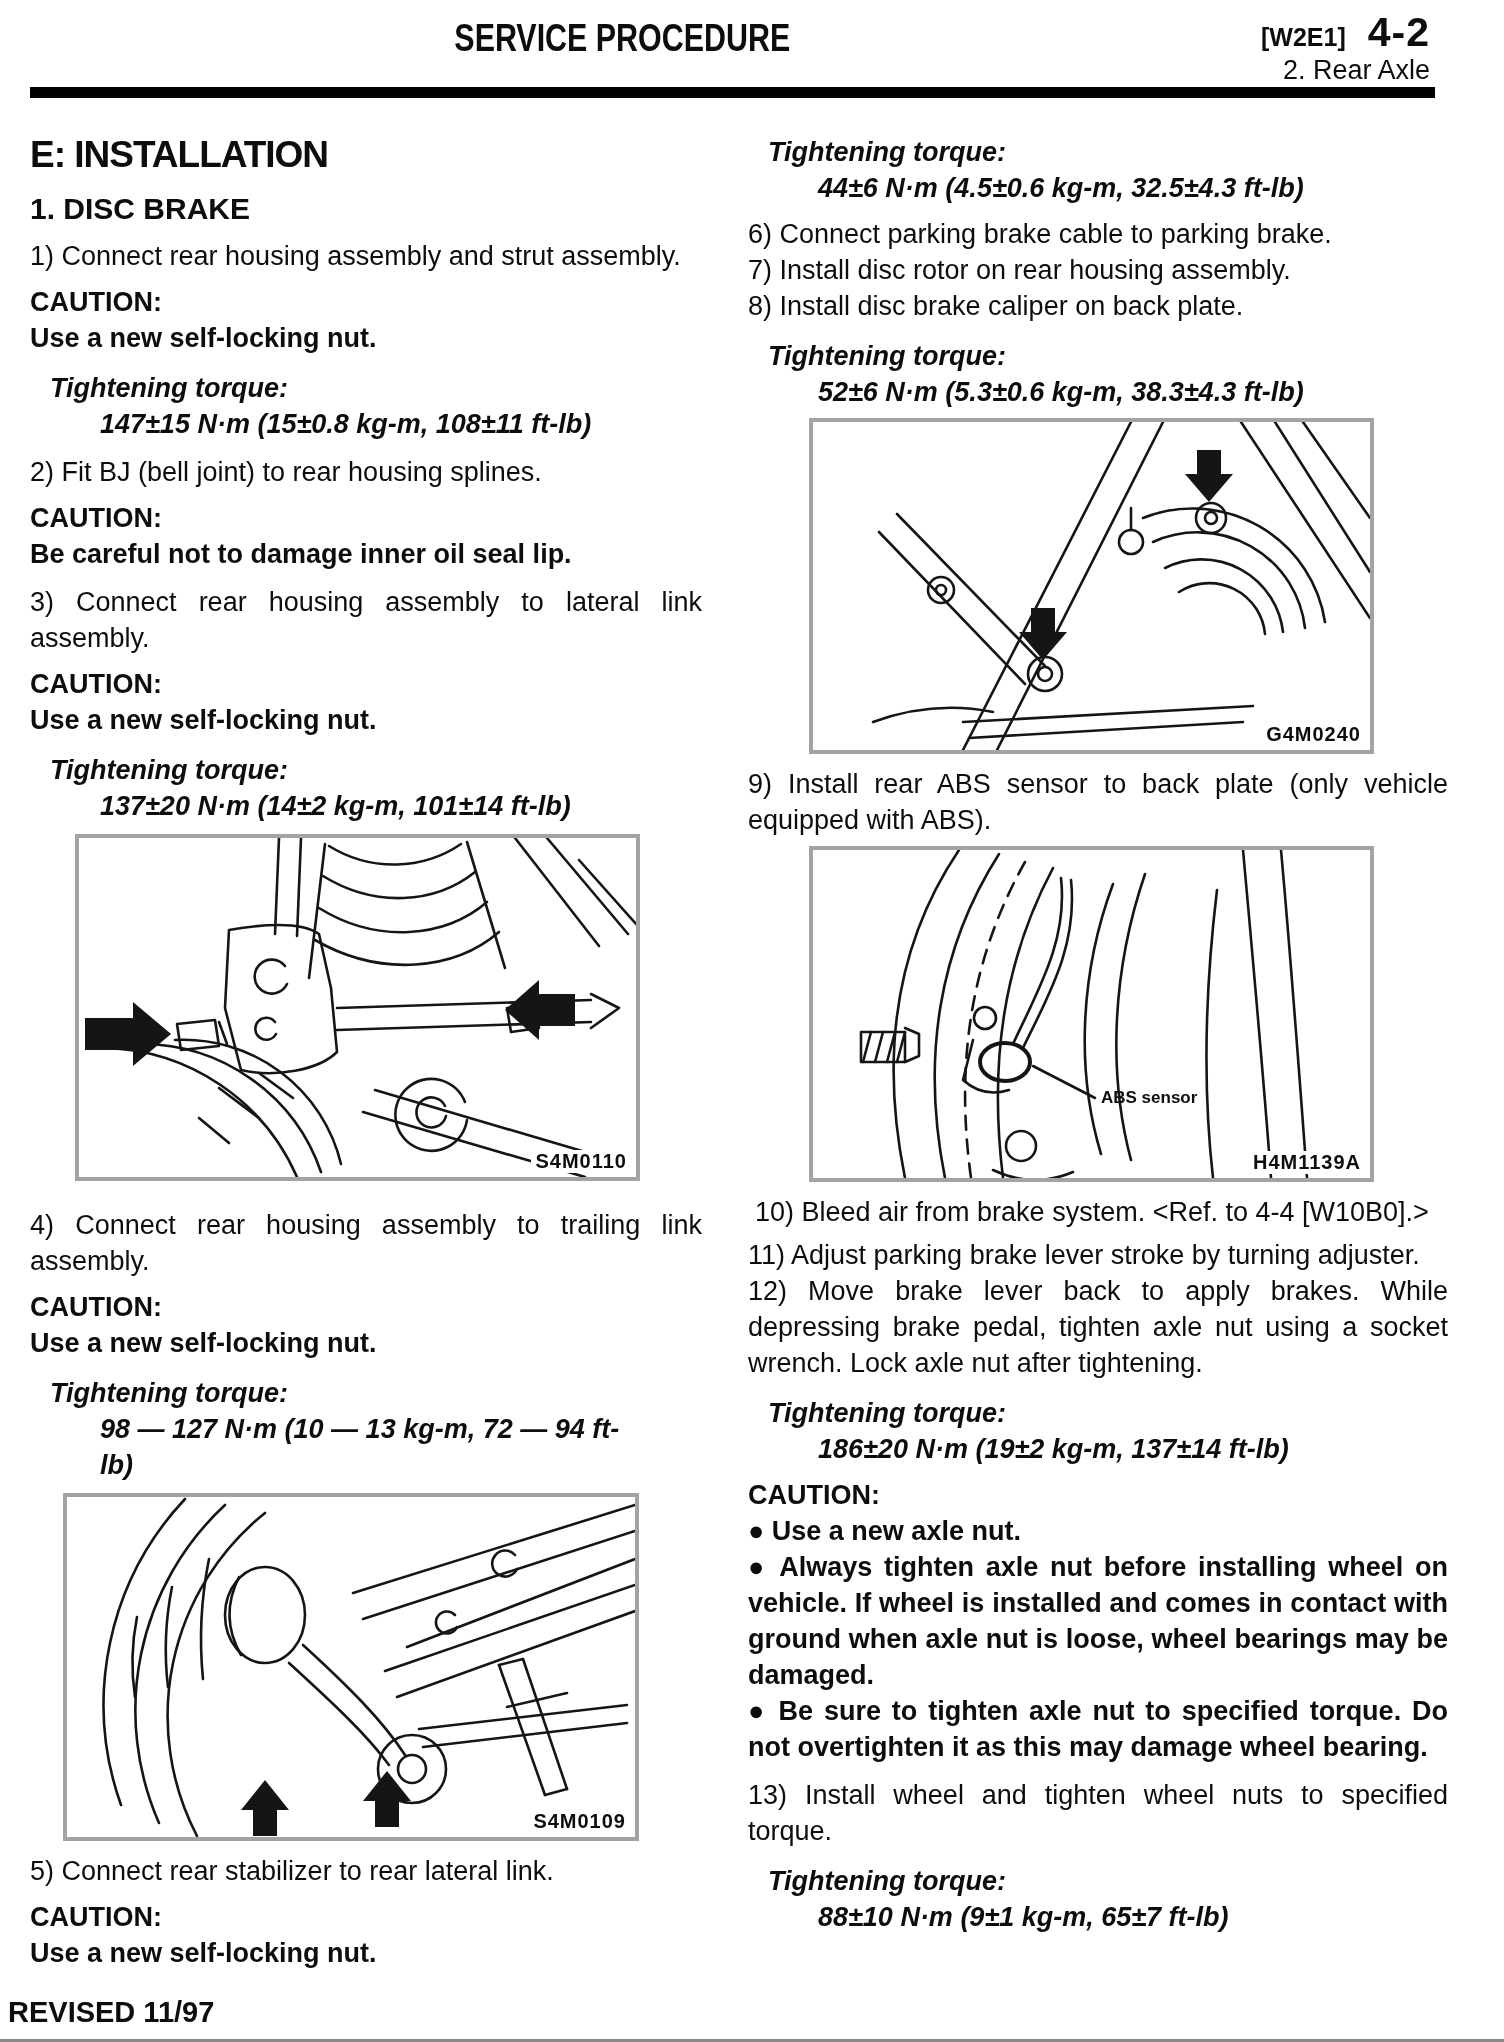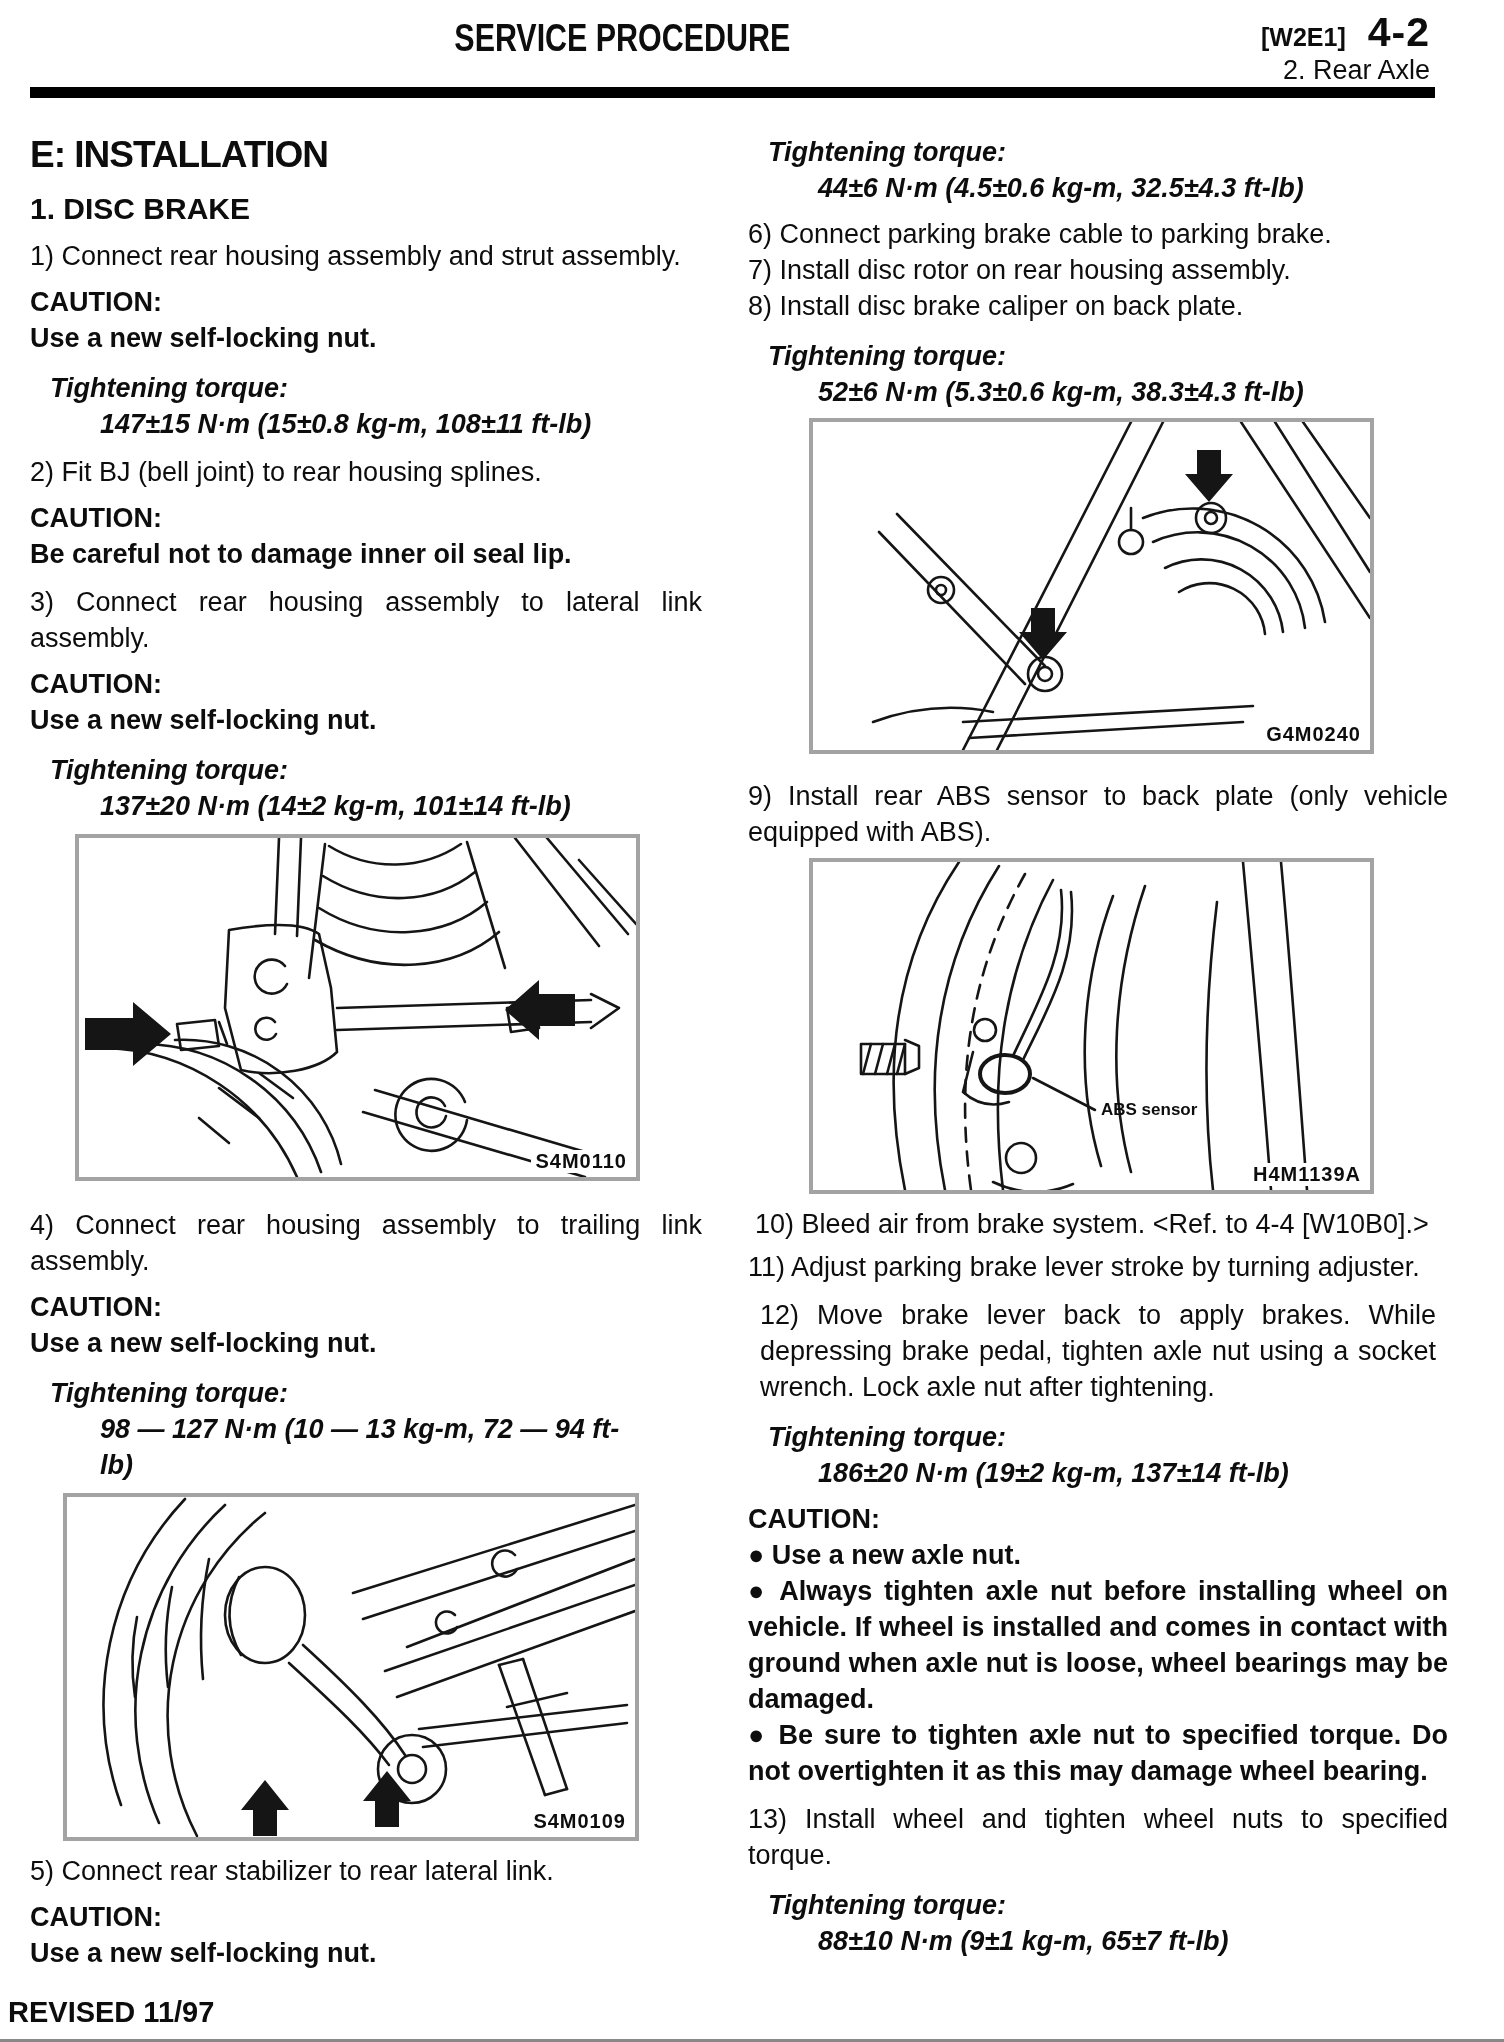--- a/index.html
+++ b/index.html
@@ -247,21 +247,21 @@
           <path d="M60 300 Q120 278 180 290"></path>
         </g>
         <g fill="#151515" stroke="none">
           <path d="M384 28 h24 v24 h12 l-24 28 -24 -28 h12 Z"></path>
           <path d="M218 186 h24 v24 h12 l-24 28 -24 -28 h12 Z"></path>
         </g>
       </svg>
       <span class="fig-code">G4M0240</span>
     </div>
 
-    <p class="body" style="margin-top:24px">9)  Install rear ABS sensor to back plate (only vehicle equipped with ABS).</p>
+    <p class="body" style="margin-top:12px">9)  Install rear ABS sensor to back plate (only vehicle equipped with ABS).</p>
 
     <div class="figure fig4">
       <svg width="557" height="328" viewBox="0 0 557 328">
         <g stroke="#151515" stroke-width="2.6" fill="none" stroke-linecap="round" stroke-linejoin="round">
           <path d="M146 0 C84 92 66 200 92 328"></path>
           <path d="M186 4 C126 98 108 208 132 328"></path>
           <path d="M212 12 C158 108 142 212 158 328" stroke-dasharray="14 10"></path>
           <path d="M240 18 C190 112 176 214 190 328"></path>
           <path d="M48 182 h44 v30 h-44 Z"></path>
           <path d="M58 182 l-8 30 M70 182 l-8 30 M82 182 l-8 30 M92 182 l-8 30"></path>
@@ -281,21 +281,21 @@
           <path d="M180 320 Q220 339 260 322"></path>
         </g>
       </svg>
       <span class="abs-label">ABS sensor</span>
       <span class="fig-code">H4M1139A</span>
     </div>
 
     <div class="step-group" style="margin-top:12px">
       <p class="body" style="margin:7px">10)  Bleed air from brake system. &lt;Ref. to 4-4 [W10B0].&gt;</p>
       <p class="body" style="margin:0">11)  Adjust parking brake lever stroke by turning adjuster.</p>
-      <p class="body" style="margin:12px">12)  Move brake lever back to apply brakes. While depressing brake pedal, tighten axle nut using a socket wrench. Lock axle nut after tightening.</p>
+      <p class="body" style="margin:0">12)  Move brake lever back to apply brakes. While depressing brake pedal, tighten axle nut using a socket wrench. Lock axle nut after tightening.</p>
     </div>
 
     <div class="torque">
       <span class="t-label">Tightening torque:</span>
       <span class="t-value">186±20 N·m (19±2 kg-m, 137±14 ft-lb)</span>
     </div>
 
     <div class="caution">
       <span>CAUTION:</span>
     </div>

